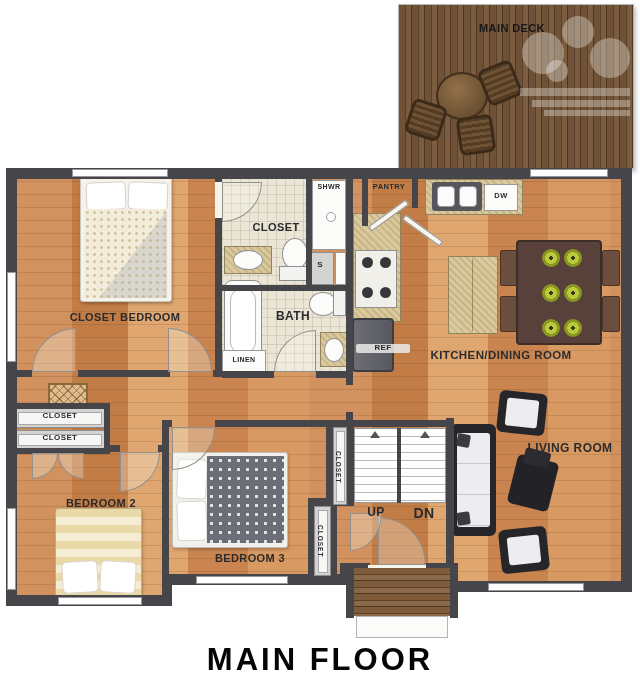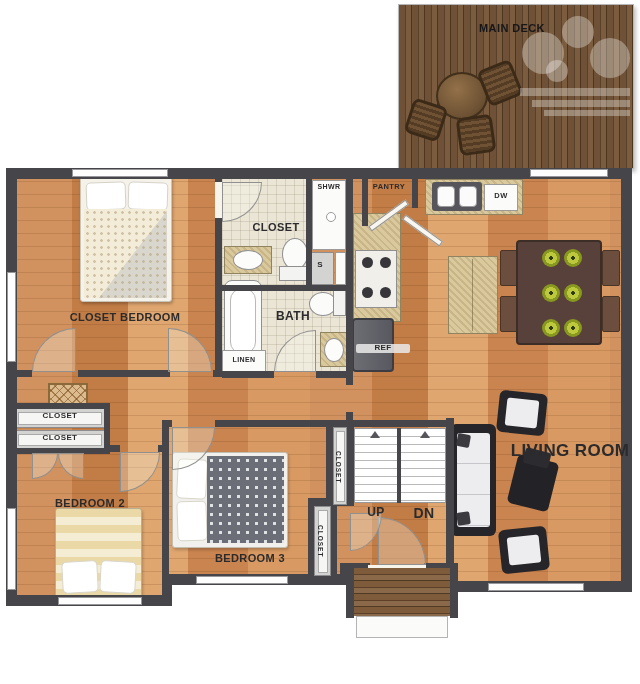--- a/index.html
+++ b/index.html
@@ -254,24 +254,26 @@
 
   <div class="abs lbl" style="left:55px;top:311px;width:140px;font-size:11px;">CLOSET BEDROOM</div>
   <div class="abs lbl" style="left:240px;top:221px;width:72px;font-size:11px;">CLOSET</div>
   <div class="abs lbl" style="left:314px;top:183px;width:30px;font-size:7px;">SHWR</div>
   <div class="abs lbl" style="left:308px;top:261px;width:24px;font-size:8px;">S</div>
   <div class="abs lbl" style="left:266px;top:310px;width:54px;font-size:12px;">BATH</div>
   <div class="abs lbl" style="left:224px;top:356px;width:40px;font-size:7px;">LINEN</div>
   <div class="abs lbl" style="left:366px;top:183px;width:46px;font-size:7.5px;">PANTRY</div>
   <div class="abs lbl" style="left:486px;top:192px;width:30px;font-size:7.5px;">DW</div>
   <div class="abs lbl" style="left:356px;top:344px;width:54px;font-size:8px;background:rgba(235,235,235,0.85);border-radius:2px;">REF</div>
-  <div class="abs lbl" style="left:506px;top:442px;width:128px;font-size:17px;">LIVING ROOM</div>
+  <div class="abs lbl" style="left:418px;top:349px;width:166px;font-size:11.5px;">KITCHEN/DINING ROOM</div>
+  <div class="abs lbl" style="left:506px;top:442px;width:128px;font-size:12px;">LIVING ROOM</div>
   <div class="abs lbl" style="left:18px;top:412px;width:84px;font-size:8px;">CLOSET</div>
   <div class="abs lbl" style="left:18px;top:434px;width:84px;font-size:8px;">CLOSET</div>
   <div class="abs lbl vlbl" style="left:335px;top:438px;font-size:6.5px;height:58px;">CLOSET</div>
   <div class="abs lbl vlbl" style="left:317px;top:512px;font-size:6.5px;height:58px;">CLOSET</div>
-  <div class="abs lbl" style="left:30px;top:497px;width:120px;font-size:11px;">BEDROOM 2</div>
+  <div class="abs lbl" style="left:41px;top:497px;width:120px;font-size:11px;">BEDROOM 2</div>
   <div class="abs lbl" style="left:192px;top:552px;width:116px;font-size:11px;">BEDROOM 3</div>
   <div class="abs lbl" style="left:358px;top:506px;width:36px;font-size:12px;">UP</div>
   <div class="abs lbl" style="left:406px;top:506px;width:36px;font-size:14px;">DN</div>
 
+  <div class="abs title" style="left:0px;top:642px;width:640px;">MAIN FLOOR</div>
 
 </div>
 
 </body></html>

